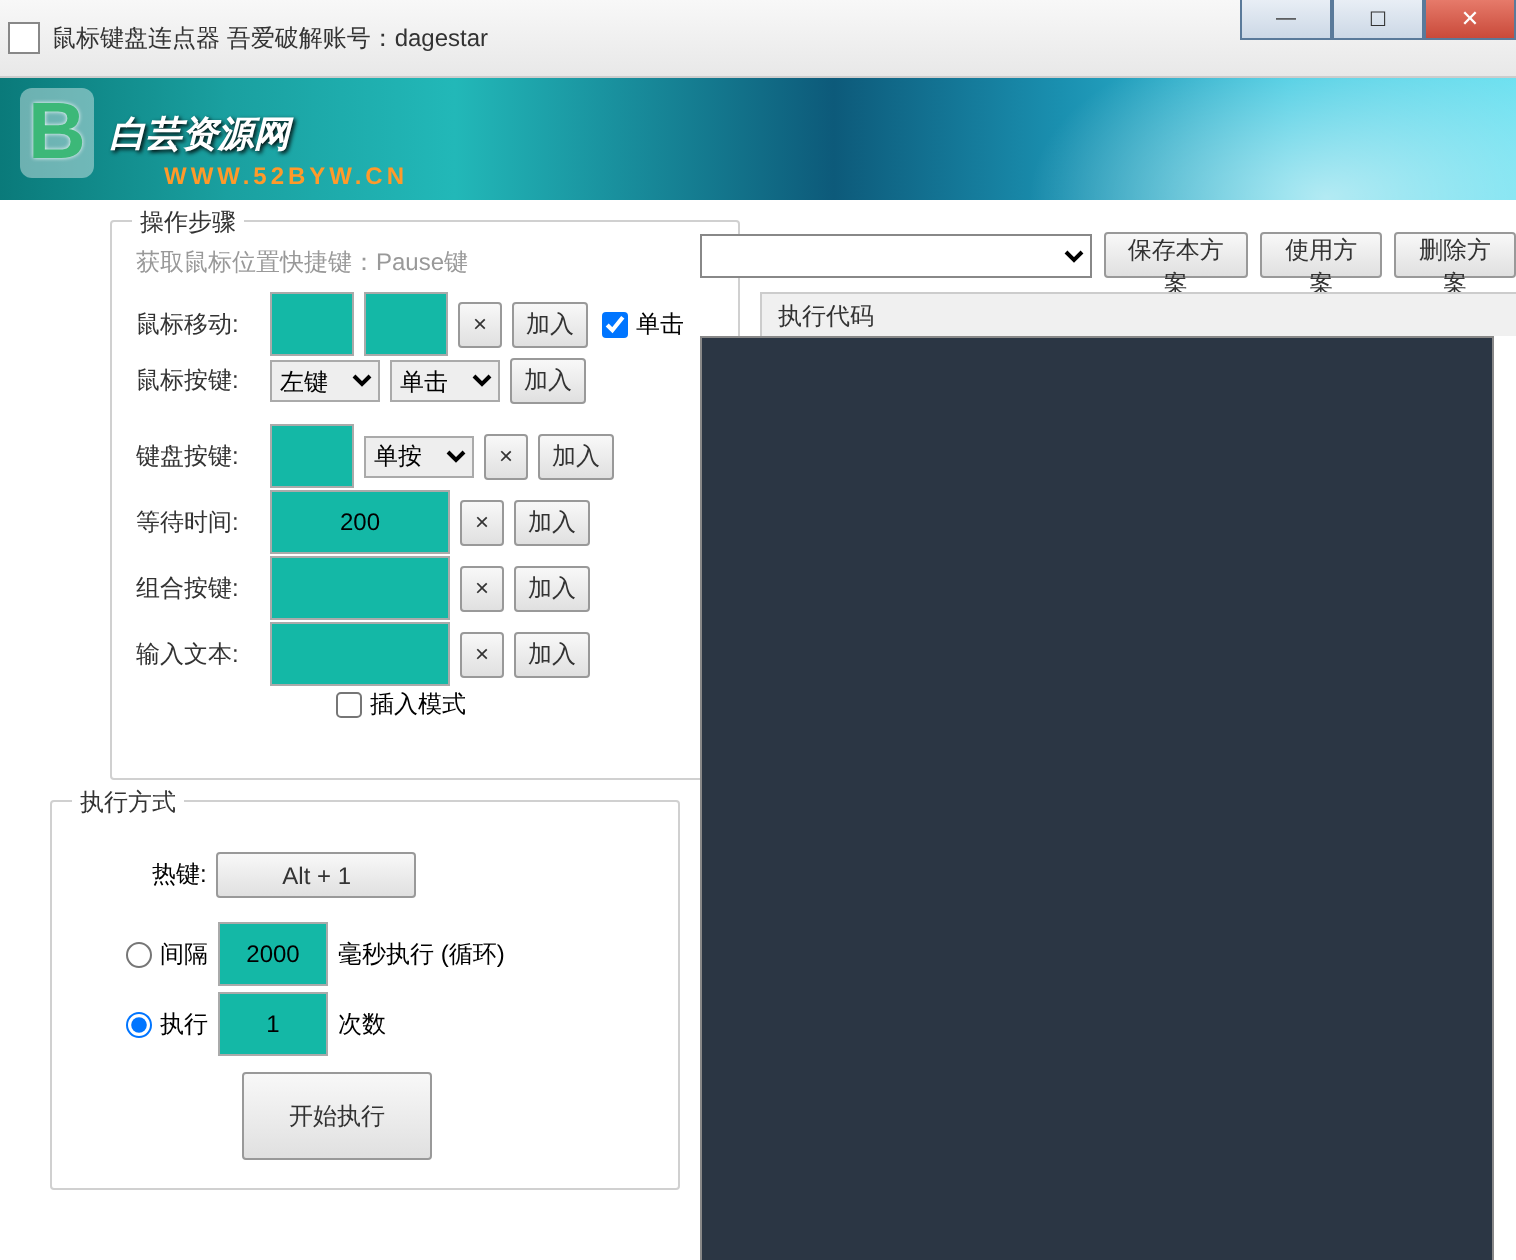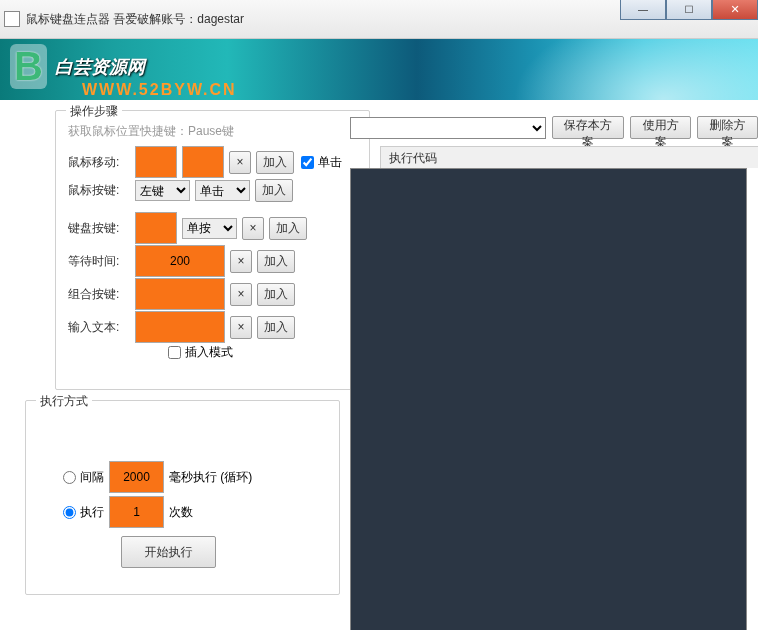--- a/index.html
+++ b/index.html
@@ -13,35 +13,35 @@
 .win-btn.close { background: linear-gradient(#e67a6a,#c94a3a); color: #fff; width: 46px; }
 .win-btn.close::before { content:"✕"; font-size:11px; }
 .win-btn.min::before { content:"—"; font-size:10px; }
 .win-btn.max::before { content:"☐"; font-size:10px; }
 
 .banner { height: 75px; background: linear-gradient(90deg,#0a7a7a 0%, #1aa0a0 15%, #22b8b8 30%, #0d5a7a 55%, #1a90b0 70%, #3ac8e0 85%, #6ae0f0 100%); position: relative; overflow:hidden; }
 .banner::after{ content:""; position:absolute; right:-80px; top:-40px; width:350px; height:200px; background:radial-gradient(ellipse at center,rgba(255,255,255,0.6),transparent 60%); }
 .banner-logo { position:absolute; left:10px; top:5px; display:flex; align-items:center; }
 .logo-shape { font-size:40px; font-weight:bold; color:#3cb878; text-shadow:0 0 2px #fff; background:rgba(255,255,255,0.4); border-radius:6px; padding:0 4px; }
 .banner-txt { color:#fff; font-size:18px; font-weight:bold; font-style:italic; margin-left:8px; text-shadow:1px 1px 2px #000; }
-.banner-sub { color:#ff9a2a; font-size:16px; position:absolute; left:82px; top:42px; letter-spacing:2px; font-weight:bold; }
+.banner-sub { color:#ff9a2a; font-size:12px; position:absolute; left:82px; top:42px; letter-spacing:2px; font-weight:bold; }
 
 .content { position:absolute; left:0; right:0; top:100px; bottom:0; background:#fff; }
 
 .groupbox { position:absolute; border:1px solid #d0d0d0; border-radius:2px; }
 .groupbox-title { position:absolute; top:-8px; left:10px; background:#fff; padding:0 4px; color:#333; }
 
 .gb-steps { left:15px; top:10px; width:315px; height:280px;margin-left:40px; }
 .gb-exec { left:25px; top:300px; width:315px; height:195px; }
 
 .hint { color:#999; position:absolute; left:12px; top:12px; }
 
 .row { position:absolute; left:12px; display:flex; align-items:center; gap:5px; }
 .lbl { width:62px; text-align:left; color:#333; }
-input[type=text] { border:1px solid #aaa; height:32px; padding:0 3px; text-align:center; background:#f97316; }
+input[type=text] { border:1px solid #aaa; height:32px; padding:0 3px; text-align:center; background:#14b8a6; }
 select { border:1px solid #aaa; height:21px; background:#eee; }
 .btn { border:1px solid #999; background:linear-gradient(#f8f8f8,#e0e0e0); height:23px; padding:0 6px; border-radius:2px; cursor:pointer; color:#333; }
 .sq { width:22px; padding:0; }
 input[type=checkbox],input[type=radio]{ margin:0 2px; }
 .chk-lbl { display:flex; align-items:center; gap:2px; }
 
 .right-top { position:absolute; left:350px; top:16px; display:flex; gap:6px; align-items:center; }
 .combo { width:200px; height:22px; border:1px solid #888; background:#fff; }
 
 .code-title { position:absolute; left:350px; top:46px; background:#f0f0f0; border:1px solid #ccc; border-bottom:none; width:397px; height:22px; padding:3px 8px; color:#333;margin-left:30px; }
@@ -126,41 +126,45 @@
       <label class="chk-lbl">
         <input type="checkbox" style="">
         <span>插入模式</span>
       </label>
     </div>
   </div>
 
   <div class="groupbox gb-exec">
     <div class="groupbox-title">执行方式</div>
 
+    <div class="row" style="top:25px; left:50px;">
+      <span>热键:</span>
+      <button class="btn" style="width:100px">Alt + 1</button>
+    </div>
 
     <div class="row" style="top:60px; left:35px;">
       <label class="chk-lbl">
         <input type="radio" name="mode" style="">
         <span>间隔</span>
       </label>
       <input type="text" style="width: 55px;" value="2000">
       <span>毫秒执行 (循环)</span>
     </div>
 
     <div class="row" style="top:95px; left:35px;">
       <label class="chk-lbl">
         <input type="radio" name="mode" checked="" style="">
         <span>执行</span>
       </label>
       <input type="text" style="width: 55px;" value="1">
       <span>次数</span>
     </div>
 
     <div class="row" style="top:135px; left:95px;">
-      <button class="btn" style="width:95px;height:32px">开始执行</button>
+      <button class="btn" style="width:95px;height:44px">开始执行</button>
     </div>
   </div>
 
   <div class="right-top">
     <select class="combo"><option></option></select>
     <button class="btn">保存本方案</button>
     <button class="btn">使用方案</button>
     <button class="btn">删除方案</button>
   </div>
 

